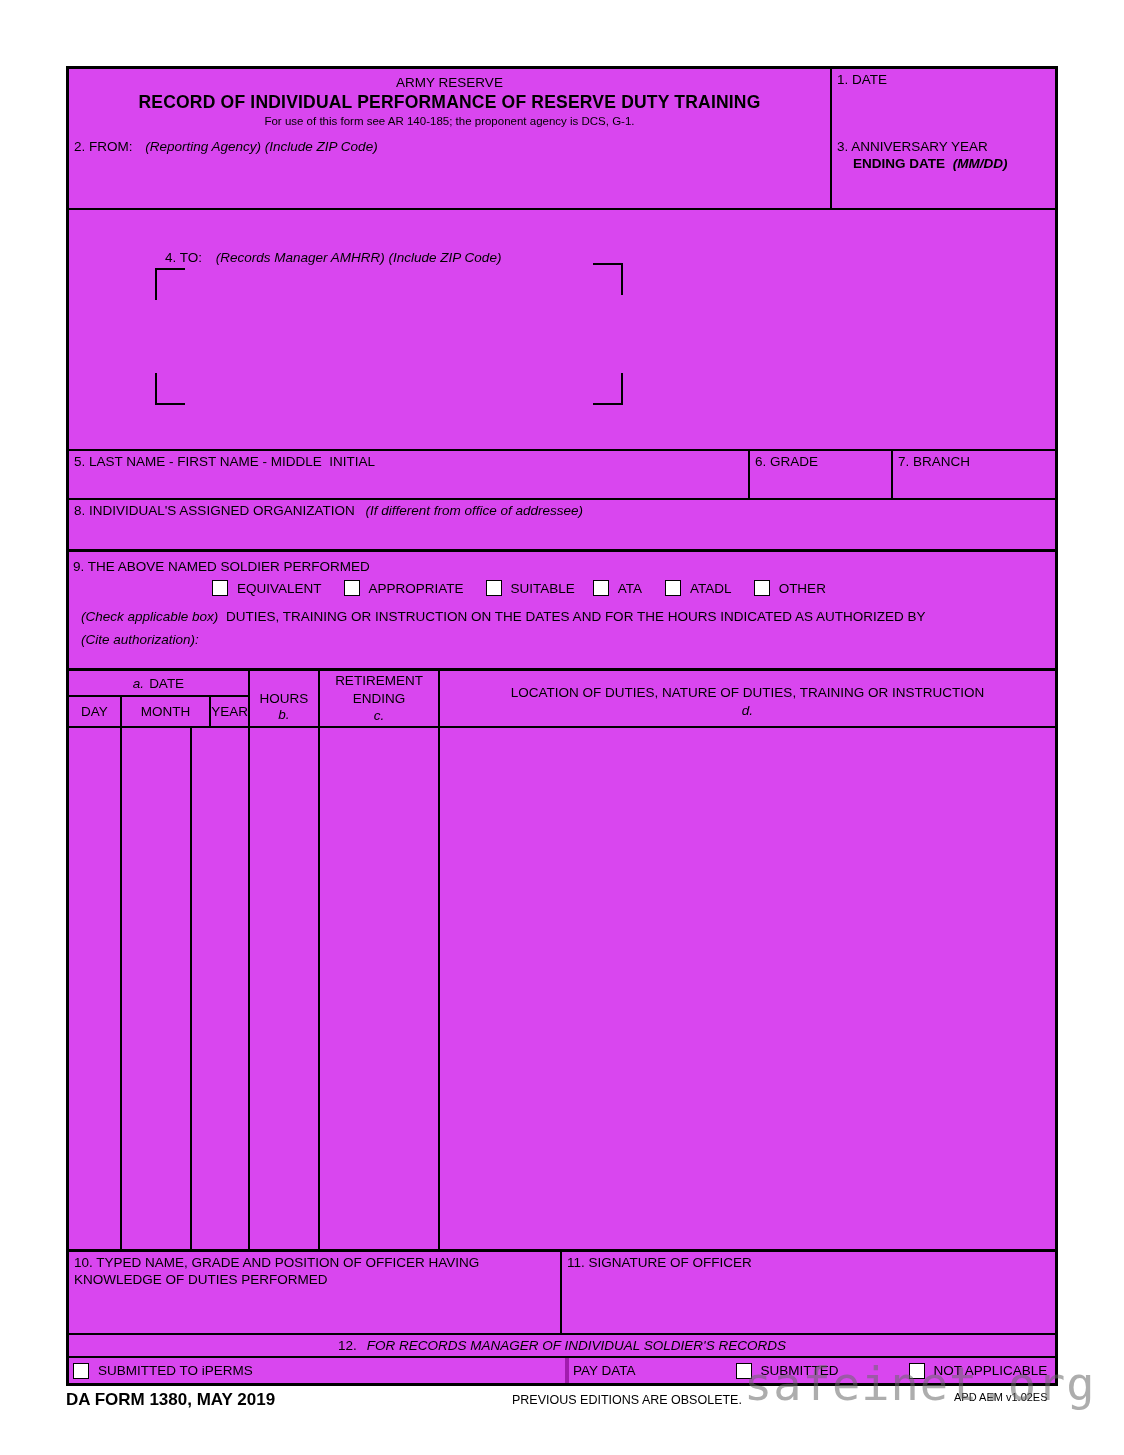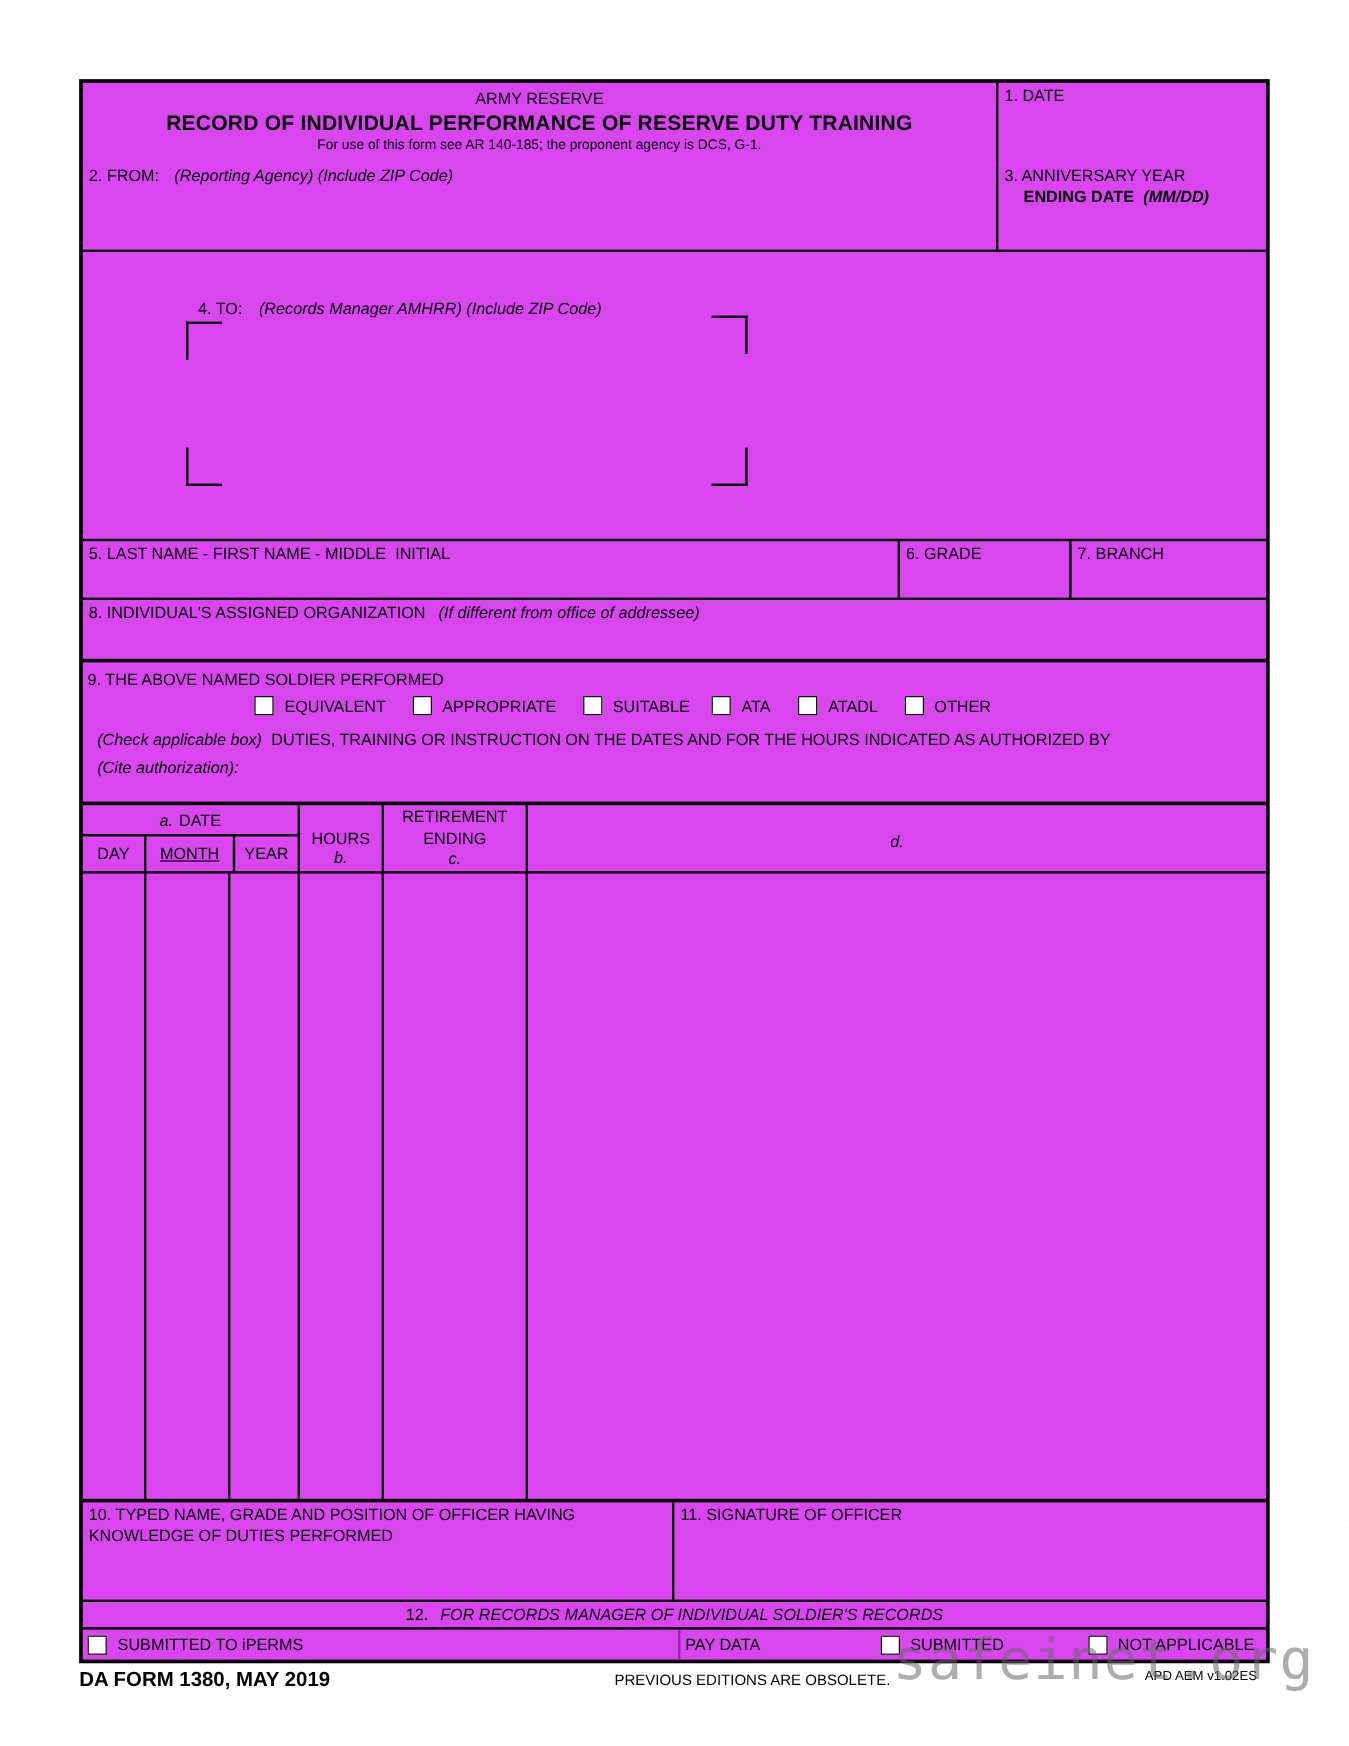--- a/index.html
+++ b/index.html
@@ -10,21 +10,21 @@
     color:#000; font-size:13.5px;
     overflow:hidden;
   }
   .form { position:absolute; left:66px; top:66px; width:992px; height:1320px;
           border:3px solid #000; background:#d946ef; }
   .row { position:relative; width:100%; display:flex; }
   .b-b2 { border-bottom:2px solid #000; }
   .b-b3 { border-bottom:3px solid #000; }
   .cell { position:relative; padding:3px 5px; }
   .b-r2 { border-right:2px solid #000; }
-  .b-l2 { border-left:2px solid #a21caf; }
+  .b-l2 { border-left:4px solid #a21caf; }
   .it { font-style:italic; }
   .pre { white-space:pre-wrap; }
   .lbl { line-height:1.25; }
   
   .titleblock { text-align:center; padding-top:6px; }
   .org-line { font-size:13.5px; }
   .main-title { font-size:17.5px; font-weight:bold; letter-spacing:0.2px; margin-top:2px; }
   .sub-title { font-size:11.5px; margin-top:2px; }
   
   .bk { position:absolute; width:30px; height:32px; }
@@ -145,34 +145,35 @@
   </div>
 
   <div class="row b-b2 thead" style="height:57px;">
     <div class="tcol" style="width:181px; display:flex; flex-direction:column;">
       <div class="b-b2" style="height:26px; display:flex; align-items:center; justify-content:center; gap:5px;">
         <span class="it">a.</span>
         <span>DATE</span>
       </div>
       <div style="flex:1; display:flex;">
         <div class="tcol center-col" style="width:53px;">DAY</div>
-        <div class="tcol center-col" style="width:74px;text-decoration:underline;">MONTH</div>
+        <div class="tcol center-col" style="width:90px;">MONTH</div>
         <div class="center-col" style="flex:1;">YEAR</div>
       </div>
     </div>
     <div class="tcol center-col" style="width:70px; justify-content:flex-end; padding-bottom:3px; line-height:1.2;">
       <span>HOURS</span>
       <span class="it">b.</span>
     </div>
     <div class="tcol center-col" style="width:120px; line-height:1.3;">
       <span>RETIREMENT</span>
       <span>ENDING</span>
       <span class="it">c.</span>
     </div>
     <div class="center-col" style="flex:1; line-height:1.3; padding-top:6px;">
+      <span>LOCATION OF DUTIES, NATURE OF DUTIES, TRAINING OR INSTRUCTION</span>
       <span class="it">d.</span>
     </div>
   </div>
 
   <div class="row tbody" style="height:521px;">
     <div class="tcol" style="width:53px;"></div>
     <div class="tcol" style="width:70px;"></div>
     <div class="tcol" style="width:58px;"></div>
     <div class="tcol" style="width:70px;"></div>
     <div class="tcol" style="width:120px;"></div>

